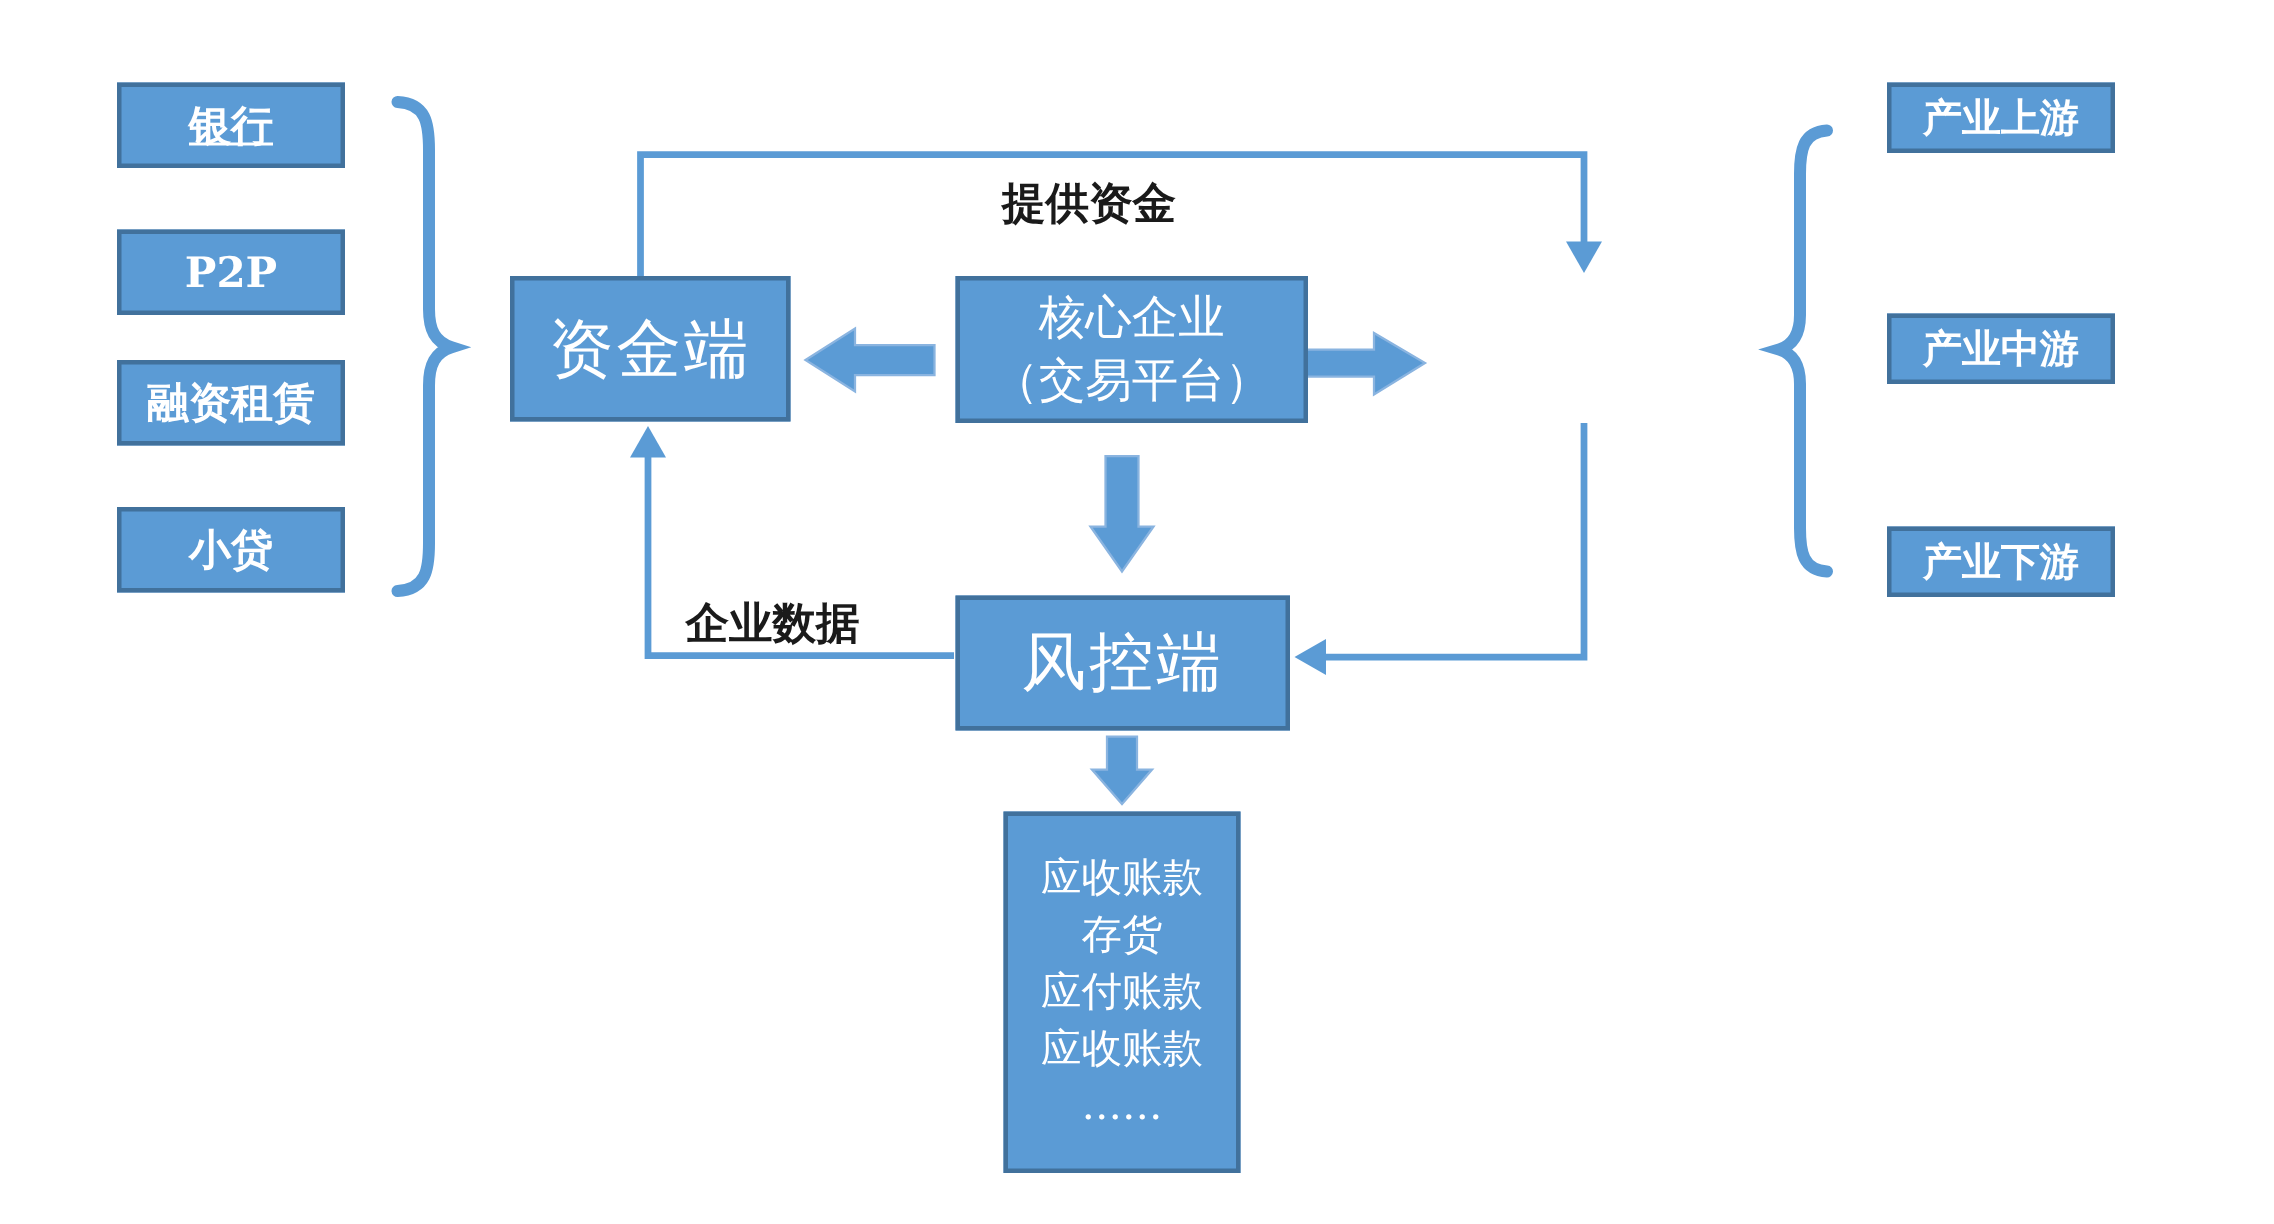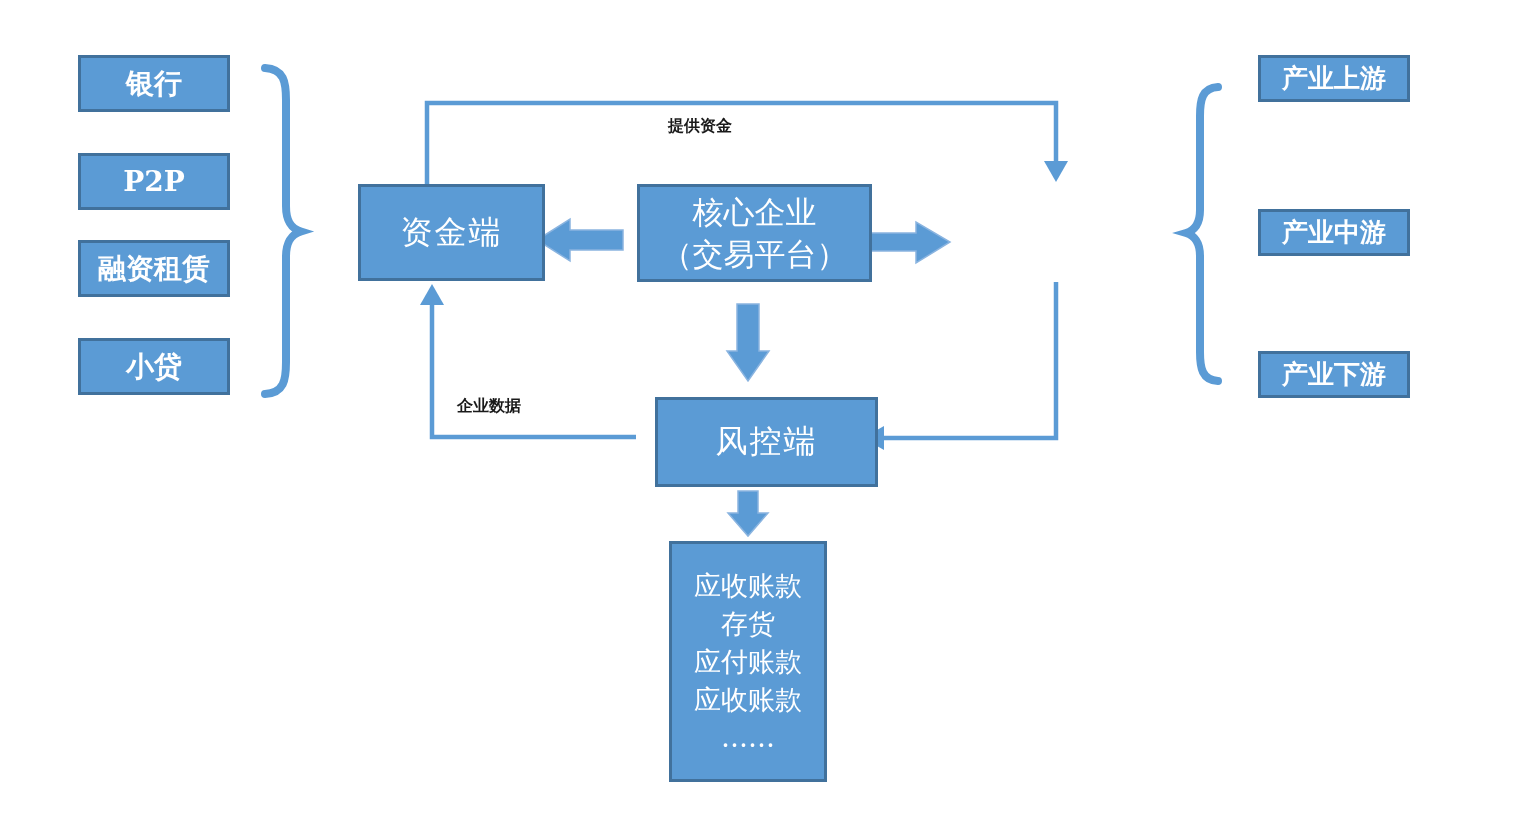--- a/index.html
+++ b/index.html
@@ -22,27 +22,27 @@
     border: 3px solid #41719c;
     color: #ffffff;
     display: flex;
     flex-direction: column;
     align-items: center;
     justify-content: center;
     text-align: center;
   }
   .src-box   { left: 78px;  width: 152px; height: 57px; font-size: 28px; font-weight: bold; }
   .chain-box { left: 1258px; width: 152px; height: 47px; font-size: 26px; font-weight: bold; }
-  .big-label { font-size: 32px; letter-spacing: 2px; margin-left: 18px; }
+  .big-label { font-size: 43px; letter-spacing: 2px; }
   .core-line { font-size: 31px; line-height: 42px; white-space: nowrap; }
   .asset-line { font-size: 27px; line-height: 38px; white-space: nowrap; }
   .edge-label {
     position: absolute;
     color: #1a1a1a;
-    font-size: 16px;
+    font-size: 29px;
     font-weight: bold;
     font-family: "DejaVu Serif", "Liberation Serif", serif;
     white-space: nowrap;
   }
 </style>
 </head>
 <body>
 
 <div class="canvas">
 
@@ -65,21 +65,21 @@
 
     <polygon points="738,491 758,491 758,513 768,513 748,536 728,513 738,513" fill="#5b9bd5" stroke="#8ab4e0" stroke-width="1.5"></polygon>
 
     <path d="M 265,68 C 284,69 286,82 286,100 L 286,206 C 286,220 290,228 301,231.5
              C 290,235 286,243 286,257 L 286,362 C 286,380 284,393 265,394" fill="none" stroke="#5b9bd5" stroke-width="8" stroke-linecap="round"></path>
 
     <path d="M 1218,87 C 1202,88 1200,100 1200,116 L 1200,210 C 1200,222 1196,230 1186,233
              C 1196,236 1200,244 1200,256 L 1200,352 C 1200,368 1202,380 1218,381" fill="none" stroke="#5b9bd5" stroke-width="8" stroke-linecap="round"></path>
   </svg>
 
-  <div class="node src-box" style="top:55px;">银行</div>
+  <div class="node src-box" style="top:55px;text-decoration:underline;">银行</div>
   <div class="node src-box" style="top:153px;">P2P</div>
   <div class="node src-box" style="top:240px;">融资租赁</div>
   <div class="node src-box" style="top:338px;">小贷</div>
 
   <div class="node big-label" style="left:340px; top:184px; width:187px; height:97px;">资金端</div>
 
   <div class="node" style="left:637px; top:184px; width:235px; height:98px;">
     <span class="core-line">核心企业</span>
     <span class="core-line">（交易平台）</span>
   </div>

